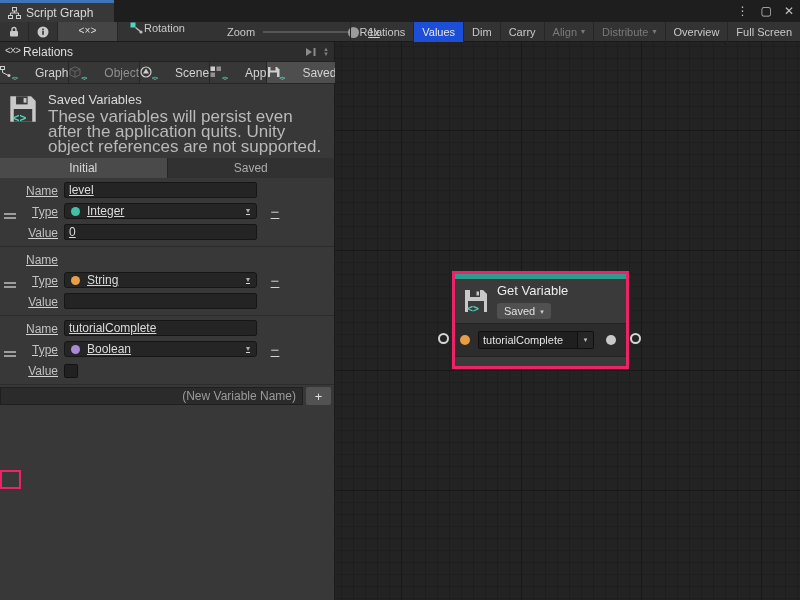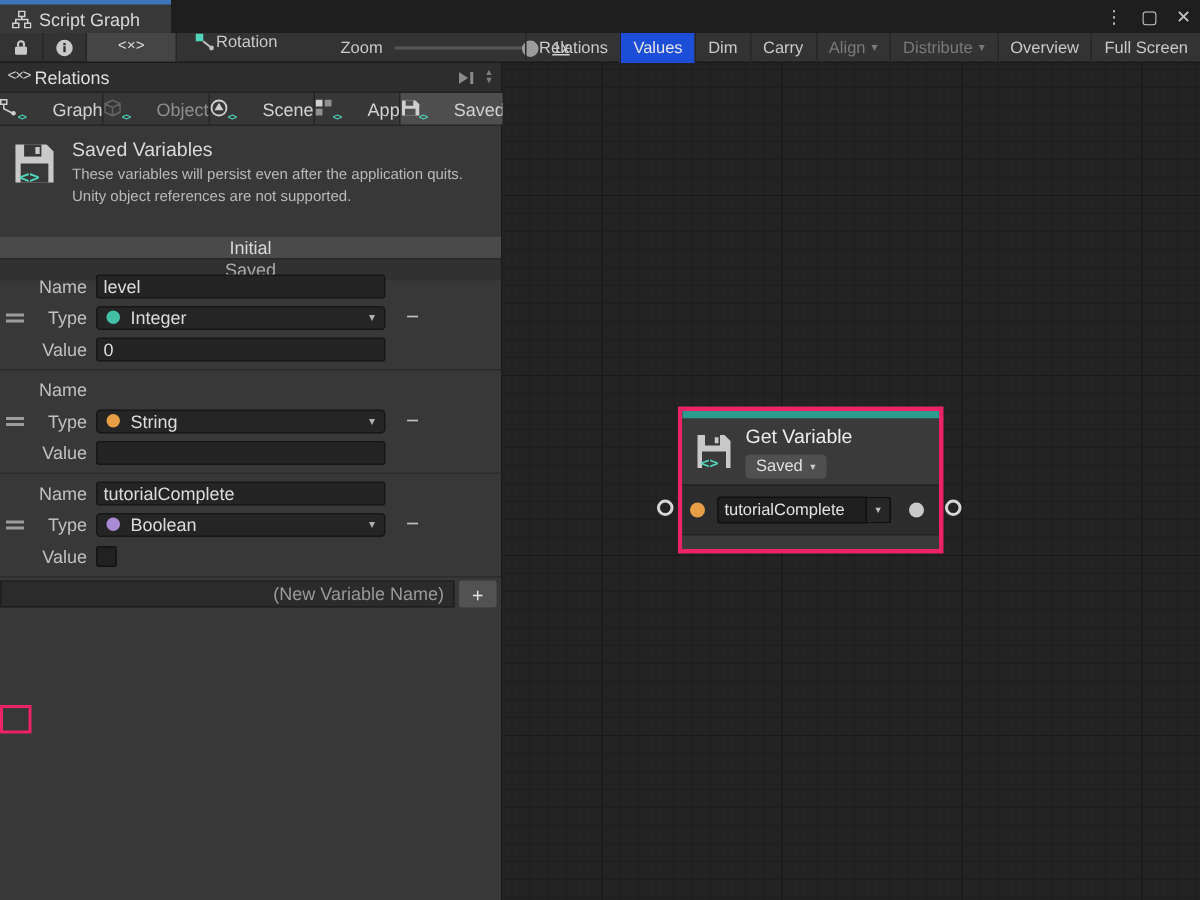--- a/index.html
+++ b/index.html
@@ -43,28 +43,28 @@
   .bb-tabs{ height:22px; background:#262626; display:flex; gap:1px; border-bottom:1px solid #262626; }
   .bbtab{ flex:1; background:#373737; display:flex; align-items:center; justify-content:space-between; gap:20px; font-size:12px; color:#d2d2d2; }
   .bbtab.sel{ background:#4e4e4e; }
   .bbtab.dim{ color:#8f8f8f; }
   .bbtab.dim svg{ opacity:.45; }
   .icon-wrap{ position:relative; width:15px; height:13px; flex:none; }
   .icon-wrap .tealcode{ position:absolute; right:-2px; bottom:-3px; font-size:6px; font-weight:bold; color:#4fd6bd; letter-spacing:-1px; }
   .bb-info{ height:74px; padding:8px 10px 0 8px; display:flex; gap:10px; }
   .bb-info .fl{ flex:none; position:relative; width:30px; height:30px; margin-top:2px; }
   .bb-info h3{ font-size:13px; font-weight:normal; color:#d9d9d9; margin-bottom:2px; }
-  .bb-info p{ font-size:10px; line-height:15px; color:#b9b9b9; }
-  .bb-subtabs{ height:20px; display:flex; gap:1px; background:#262626;flex-direction:column; }
+  .bb-info p{ font-size:17px; line-height:15px; color:#b9b9b9; }
+  .bb-subtabs{ height:20px; display:flex; gap:1px; background:#262626; }
   .subtab{ flex:1; display:flex; align-items:center; justify-content:center; font-size:12px; background:#313131; color:#ababab; }
   .subtab.sel{ background:#4a4a4a; color:#d8d8d8; }
   
   .vars{ position:relative; }
   .var-group{ padding:5px 0 6px 0; border-bottom:1px solid #2c2c2c; }
-  .var-row{ display:flex; align-items:center; height:15px; margin-bottom:6px; }
+  .var-row{ display:flex; align-items:flex-end; height:15px; margin-bottom:6px;text-decoration:underline; }
   .var-row:last-child{ margin-bottom:0; }
   .gutter{ width:20px; flex:none; display:flex; align-items:center; justify-content:center; }
   .vlabel{ width:44px; flex:none; text-align:right; padding-right:6px; font-size:12px; color:#c0c0c0; }
   .vfield{ width:193px; flex:none; display:flex; }
   .rgutter{ width:36px; flex:none; display:flex; align-items:center; justify-content:center; }
   .tinput{ width:100%; height:16px; background:#242424; border:1px solid #161616; border-radius:2px; color:#dcdcdc; font-size:12px; font-family:"Liberation Sans",sans-serif; padding:0 4px; outline:none; }
   .tdrop{ width:100%; height:16px; background:#252525; border:1px solid #161616; border-radius:3px; display:flex; align-items:center; gap:7px; padding:0 6px; font-size:12px; color:#dcdcdc; }
   .tdrop .darr{ margin-left:auto; color:#b0b0b0; }
   .dot{ width:9px; height:9px; border-radius:50%; flex:none; }
   .drag{ display:flex; flex-direction:column; gap:2px; }

